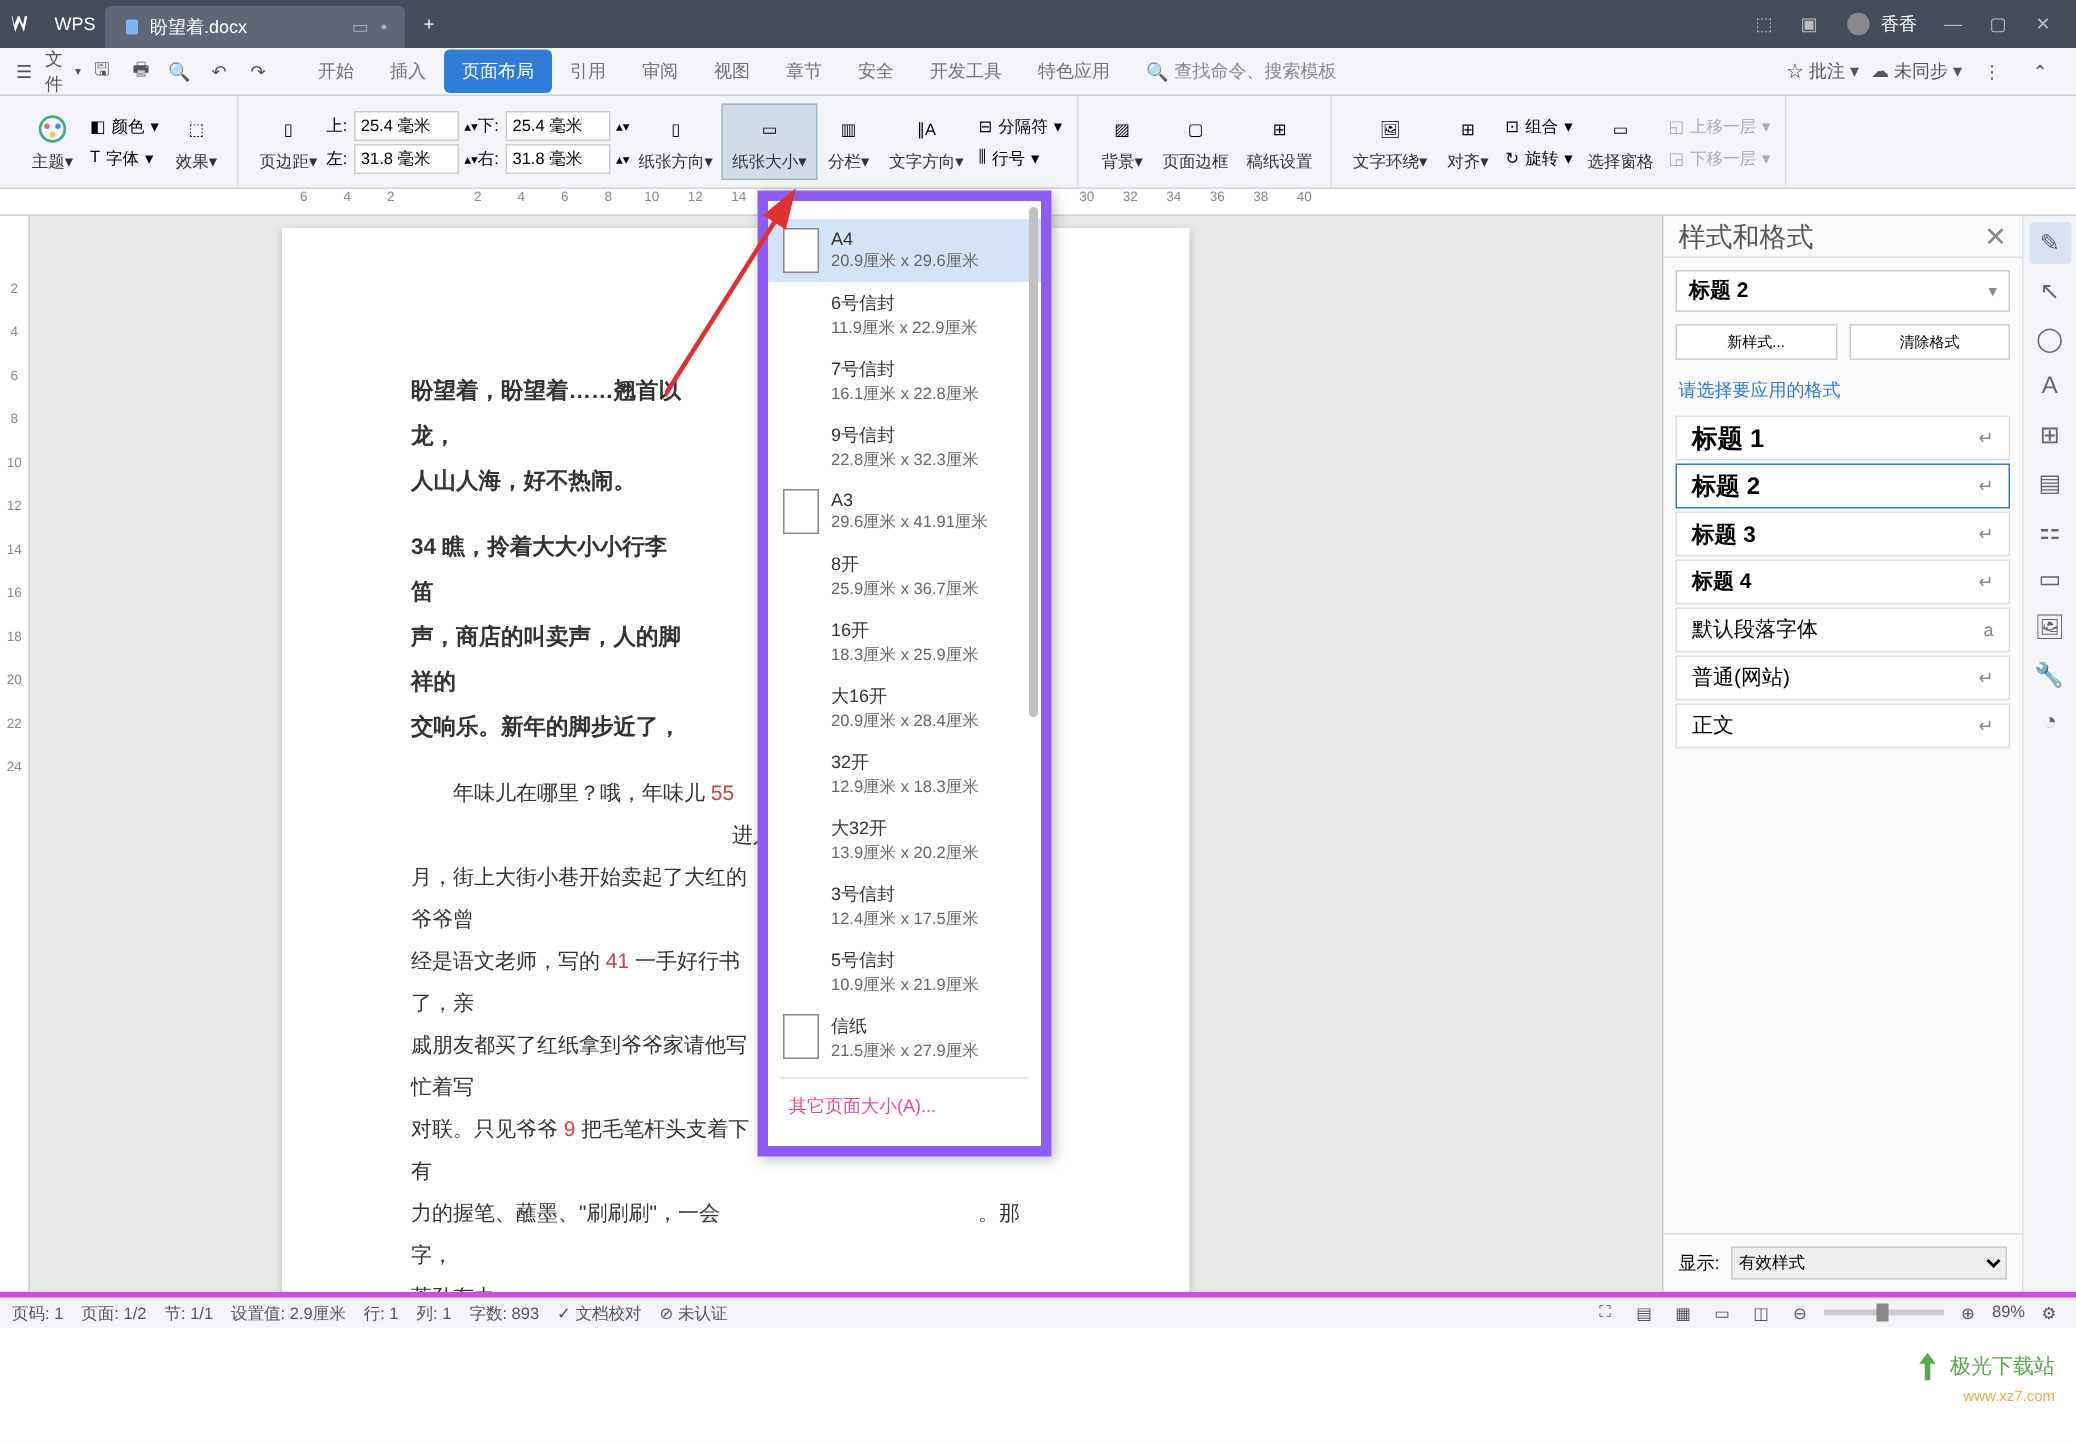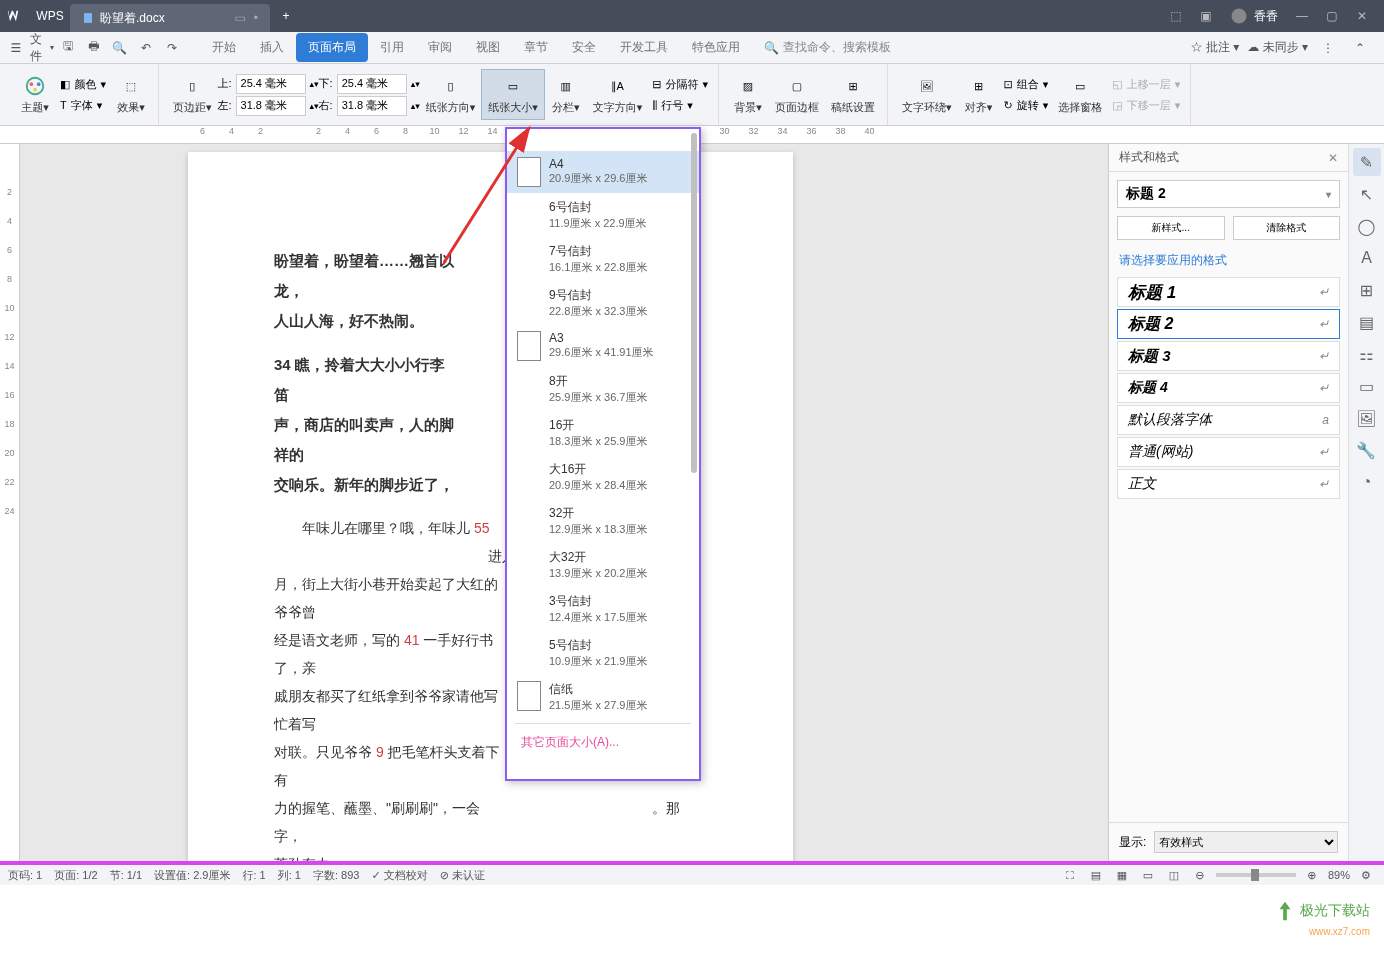--- a/index.html
+++ b/index.html
@@ -47,40 +47,40 @@
 .ruler-v { width: 20px; background: #fff; border-right: 1px solid #ccc; font-size: 9px; color: #888; padding-top: 4px; }
 .ruler-v-tick { height: 29px; display: flex; align-items: center; justify-content: center; }
 .doc-scroll { flex: 1; overflow: auto; position: relative; background: #e8e8e8; }
 .doc-page { width: 605px; min-height: 850px; background: #fff; margin: 8px 0 8px 168px; box-shadow: 0 2px 6px rgba(0,0,0,0.2); padding: 94px 96px 40px 86px; position: relative; }
 .doc-text { font-size: 14px; line-height: 2; color: #333; }
 .doc-text b { font-weight: bold; font-size: 15px; }
 .red-num { color: #d04040; }
 
 
 .right-panel { width: 240px; background: #fafafa; border-left: 1px solid #ccc; display: flex; flex-direction: column; }
-.panel-header { height: 28px; display: flex; align-items: center; padding: 0 10px; font-size: 12px; color: #555; border-bottom: 1px solid #ddd; }
+.panel-header { height: 28px; display: flex; align-items: center; padding: 0 10px; font-size: 18px; color: #555; border-bottom: 1px solid #ddd; }
 .panel-close { margin-left: auto; cursor: pointer; color: #888; }
 .style-select { margin: 8px; height: 28px; border: 1px solid #ccc; background: #fff; display: flex; align-items: center; padding: 0 8px; font-size: 14px; font-weight: bold; }
 .style-actions { display: flex; gap: 8px; padding: 0 8px 8px; }
 .style-action-btn { flex: 1; height: 24px; border: 1px solid #ccc; background: #fff; font-size: 10px; cursor: pointer; }
 .style-hint { padding: 4px 10px; font-size: 12px; color: #2e7cd6; }
 .style-list { padding: 4px 8px; }
-.style-item { height: 30px; border: 1px solid #ddd; background: #fff; margin-bottom: 2px; display: flex; align-items: center; padding: 0 10px; font-size: 14px; cursor: pointer; position: relative; font-style: italic; }
+.style-item { height: 30px; border: 1px solid #ddd; background: #fff; margin-bottom: 2px; display: flex; align-items: center; padding: 0 10px; font-size: 14px; cursor: pointer; position: relative; }
 .style-item.selected { border: 1px solid #2e7cd6; }
 .style-item-arrow { margin-left: auto; color: #888; font-size: 12px; }
 .panel-footer { margin-top: auto; padding: 8px 10px; border-top: 1px solid #ddd; display: flex; align-items: center; gap: 8px; font-size: 12px; }
 .panel-footer select { flex: 1; height: 22px; border: 1px solid #ccc; font-size: 11px; }
 
 
 .sidebar-icons { width: 36px; background: #f2f4f7; border-left: 1px solid #ddd; display: flex; flex-direction: column; align-items: center; padding-top: 4px; gap: 4px; }
 .sidebar-icon { width: 28px; height: 28px; display: flex; align-items: center; justify-content: center; cursor: pointer; color: #666; border-radius: 3px; }
 .sidebar-icon.active { background: #d8e2f0; }
 
 
-.dropdown { position: absolute; left: 505px; top: 127px; width: 196px; background: #fff; border: 2px solid #8b5cf6; box-shadow: 2px 2px 8px rgba(0,0,0,0.25); z-index: 100; padding: 22px 0; }
+.dropdown { position: absolute; left: 505px; top: 127px; width: 196px; background: #fff; border: 7px solid #8b5cf6; box-shadow: 2px 2px 8px rgba(0,0,0,0.25); z-index: 100; padding: 12px 0; }
 .dd-item { display: flex; align-items: flex-start; padding: 6px 10px; cursor: pointer; gap: 8px; }
 .dd-item.selected { background: #d4e4f7; }
 .dd-icon { width: 24px; height: 30px; border: 1px solid #888; background: #fff; flex-shrink: 0; }
 .dd-text { display: flex; flex-direction: column; }
 .dd-title { font-size: 12px; color: #333; }
 .dd-sub { font-size: 11px; color: #666; }
 .dd-sep { height: 1px; background: #ddd; margin: 4px 8px; }
 .dd-footer { padding: 6px 14px; font-size: 12px; color: #ec4899; cursor: pointer; }
 .dd-scroll { position: absolute; right: 2px; top: 4px; bottom: 30px; width: 6px; }
 .dd-thumb { position: absolute; right: 0; top: 0; width: 6px; height: 340px; background: #c0c0c0; border-radius: 3px; }

